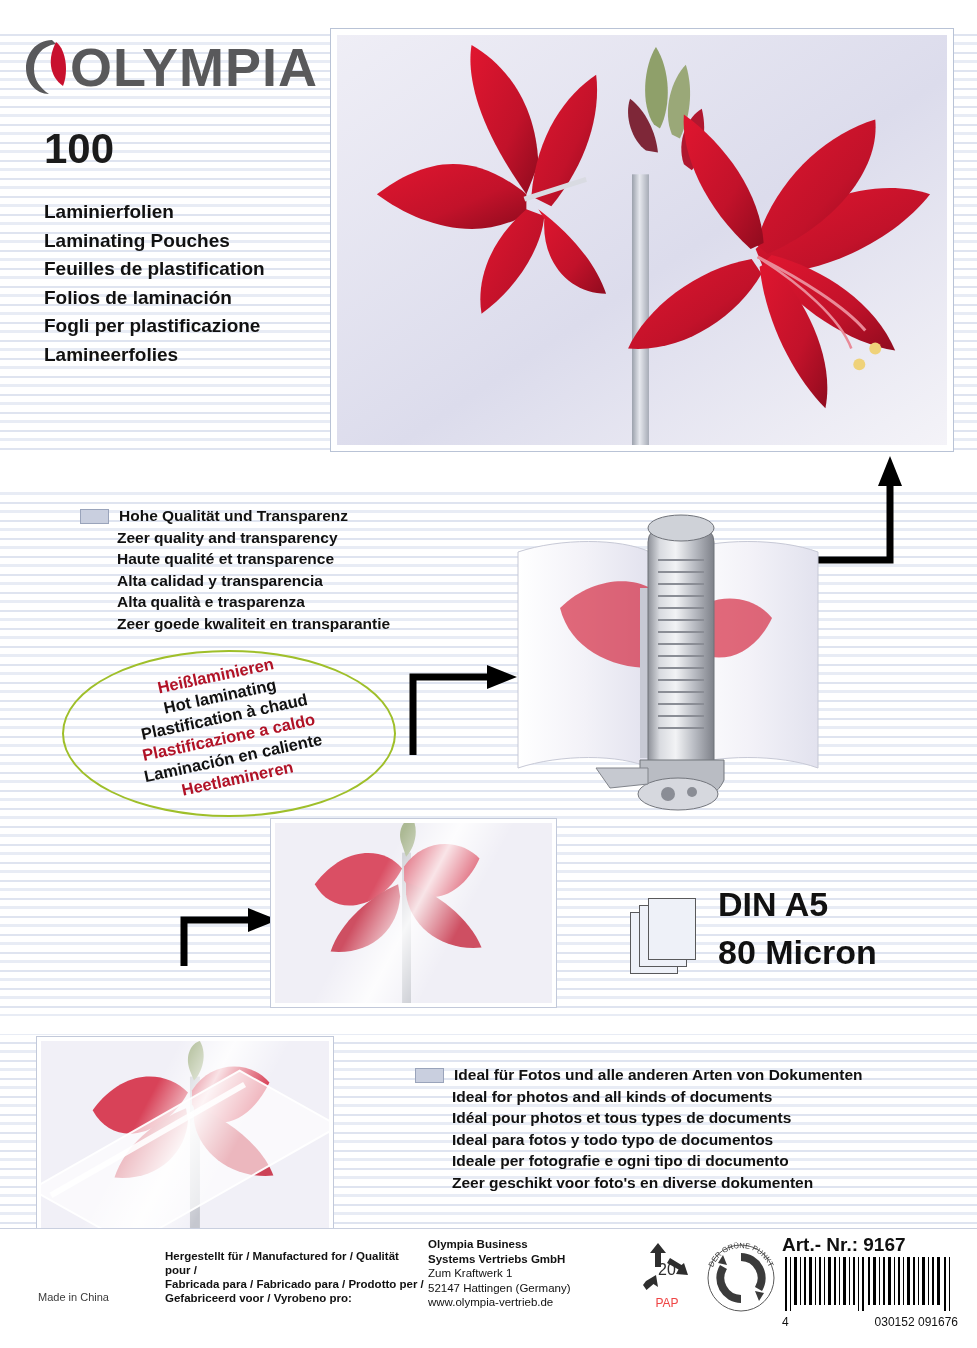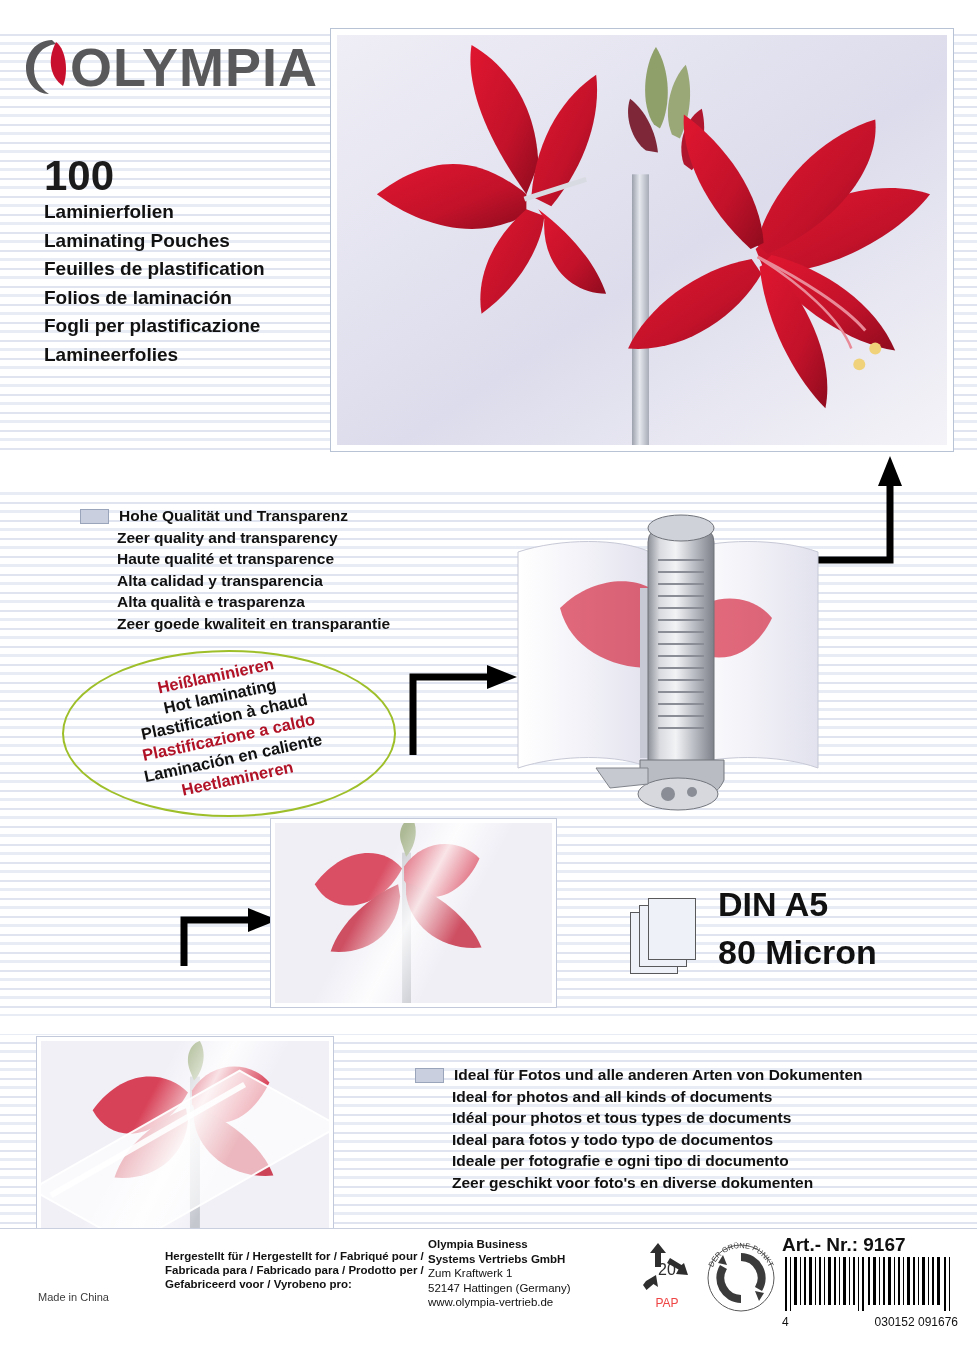--- a/index.html
+++ b/index.html
@@ -37,21 +37,21 @@
   }
   .logo-mark{
     width:46px;height:62px;position:relative;margin-right:2px;
   }
   .logo-text{
     font-size:54px;font-weight:bold;letter-spacing:1px;
     color:#59595b;line-height:1;
   }
   
   .count{
-    position:absolute;left:44px;top:152px;
+    position:absolute;left:44px;top:125px;
     font-size:42px;font-weight:bold;color:#1b1b1b;
   }
   .lang-list{
     position:absolute;left:44px;top:198px;
     width:300px;
   }
   .lang-list div{
     font-size:19px;font-weight:bold;color:#111;
     line-height:28.5px;white-space:nowrap;
   }
@@ -370,21 +370,21 @@
     <div class="line" style="padding-left:37px;">Ideal para fotos y todo typo de documentos</div>
     <div class="line" style="padding-left:37px;">Ideale per fotografie e ogni tipo di documento</div>
     <div class="line" style="padding-left:37px;">Zeer geschikt voor foto's en diverse dokumenten</div>
   </div>
 
   <div class="footer">
 
     <div class="made-in">Made in China</div>
 
     <div class="manuf">
-      <div>Hergestellt für / Hergestellt for / Fabriqué pour /</div>
+      <div>Hergestellt für / Manufactured for / Qualität pour /</div>
       <div>Fabricada para / Fabricado para / Prodotto per  /</div>
       <div>Gefabriceerd voor / Vyrobeno pro:</div>
     </div>
 
     <div class="addr">
       <div class="b">Olympia Business</div>
       <div class="b">Systems Vertriebs GmbH</div>
       <div>Zum Kraftwerk 1</div>
       <div>52147 Hattingen (Germany)</div>
       <div>www.olympia-vertrieb.de</div>

